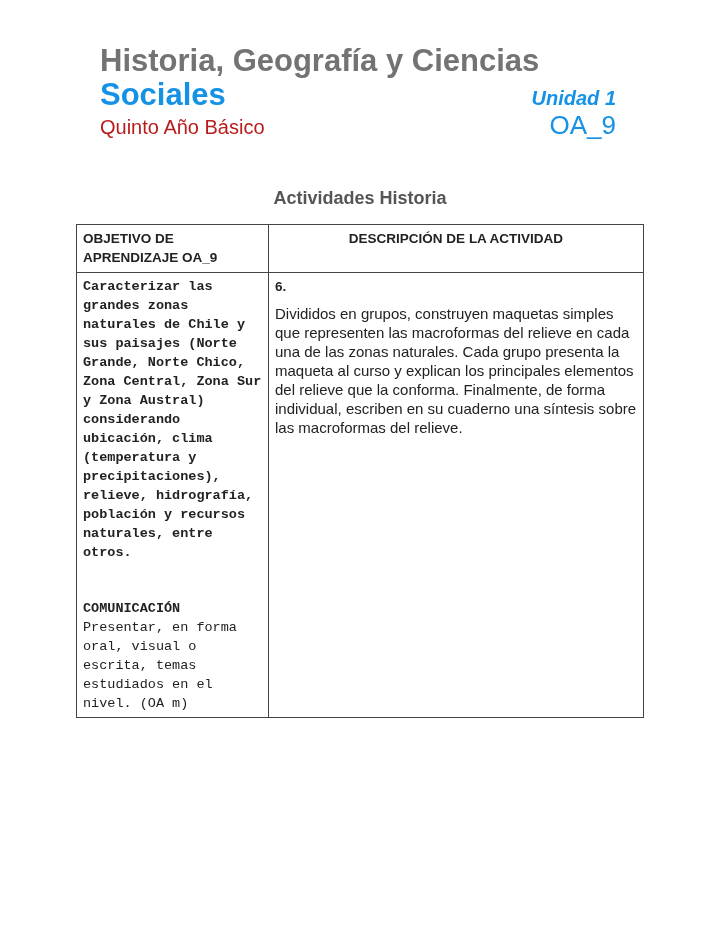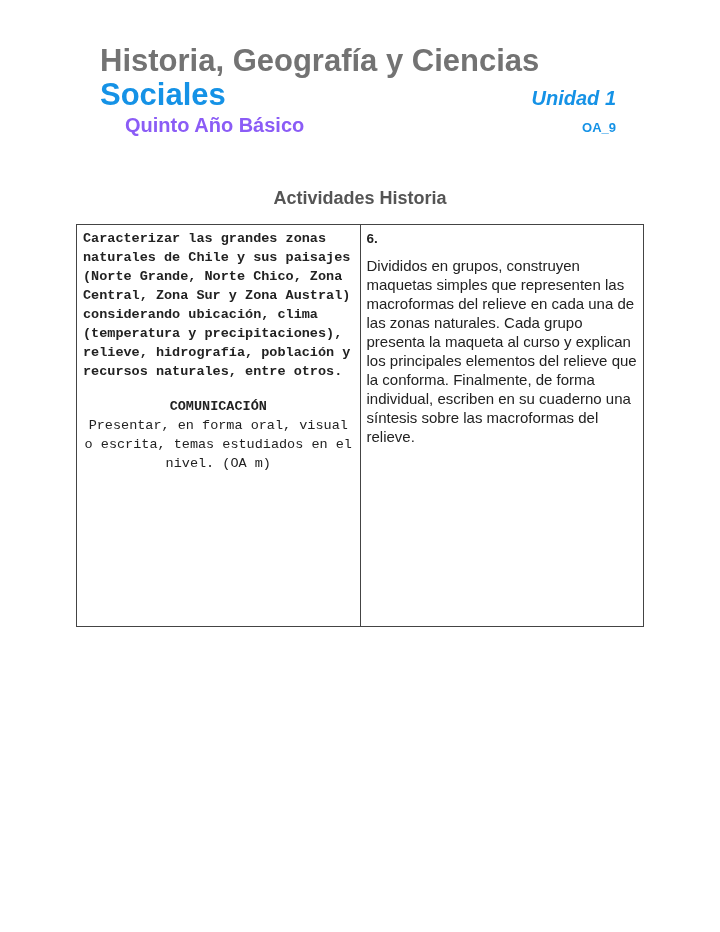--- a/index.html
+++ b/index.html
@@ -45,30 +45,29 @@
       font-size: 20px;
       font-style: italic;
     }
     .row3 {
       display: flex;
       justify-content: space-between;
       align-items: baseline;
       margin-top: 0px;
     }
     .grade {
-      color: #8b5cf6;
-      font-weight: bold;
+      color: #b91c1c;
+      font-weight: normal;
       font-size: 20px;
       line-height: 26px;
-      margin-left: 25px;
     }
     .oa {
       color: #1592e6;
-      font-weight: bold;
-      font-size: 13px;
+      font-weight: normal;
+      font-size: 26px;
       line-height: 26px;
     }
     .section-title {
       position: absolute;
       left: 0;
       width: 720px;
       top: 188px;
       text-align: center;
       font-size: 18px;
       font-weight: bold;
@@ -102,22 +101,21 @@
       text-align: center;
     }
     td.objective-cell {
       height: 393px;
       font-family: Liberation Mono, monospace;
     }
     .objective-text {
       font-weight: bold;
     }
     .comm-block {
-      margin-top: 16px;
-      text-align: center;
+      margin-top: 37px;
     }
     .comm-title {
       font-weight: bold;
     }
     .activity-num {
       font-weight: bold;
       margin-bottom: 8px;
     }
     .activity-text {
       font-size: 15px;
@@ -135,20 +133,24 @@
   <div class="row3">
     <span class="grade">Quinto Año Básico</span>
     <span class="oa">OA_9</span>
   </div>
 </div>
 
 <div class="section-title">Actividades Historia</div>
 
 <table class="activities">
   <tbody>
+      <tr>
+    <th class="col1">OBJETIVO DE APRENDIZAJE OA_9</th>
+    <th class="col2">DESCRIPCIÓN DE LA ACTIVIDAD</th>
+  </tr>
   <tr>
     <td class="objective-cell">
       <div class="objective-text">Caracterizar las grandes zonas naturales de Chile y sus paisajes (Norte Grande, Norte Chico, Zona Central, Zona Sur y Zona Austral) considerando ubicación, clima (temperatura y precipitaciones), relieve, hidrografía, población y recursos naturales, entre otros.</div>
       <div class="comm-block">
         <div class="comm-title">COMUNICACIÓN</div>
         <div class="comm-text">Presentar, en forma oral, visual o escrita, temas estudiados en el nivel. (OA m)</div>
       </div>
     </td>
     <td class="activity-cell">
       <div class="activity-num">6.</div>

